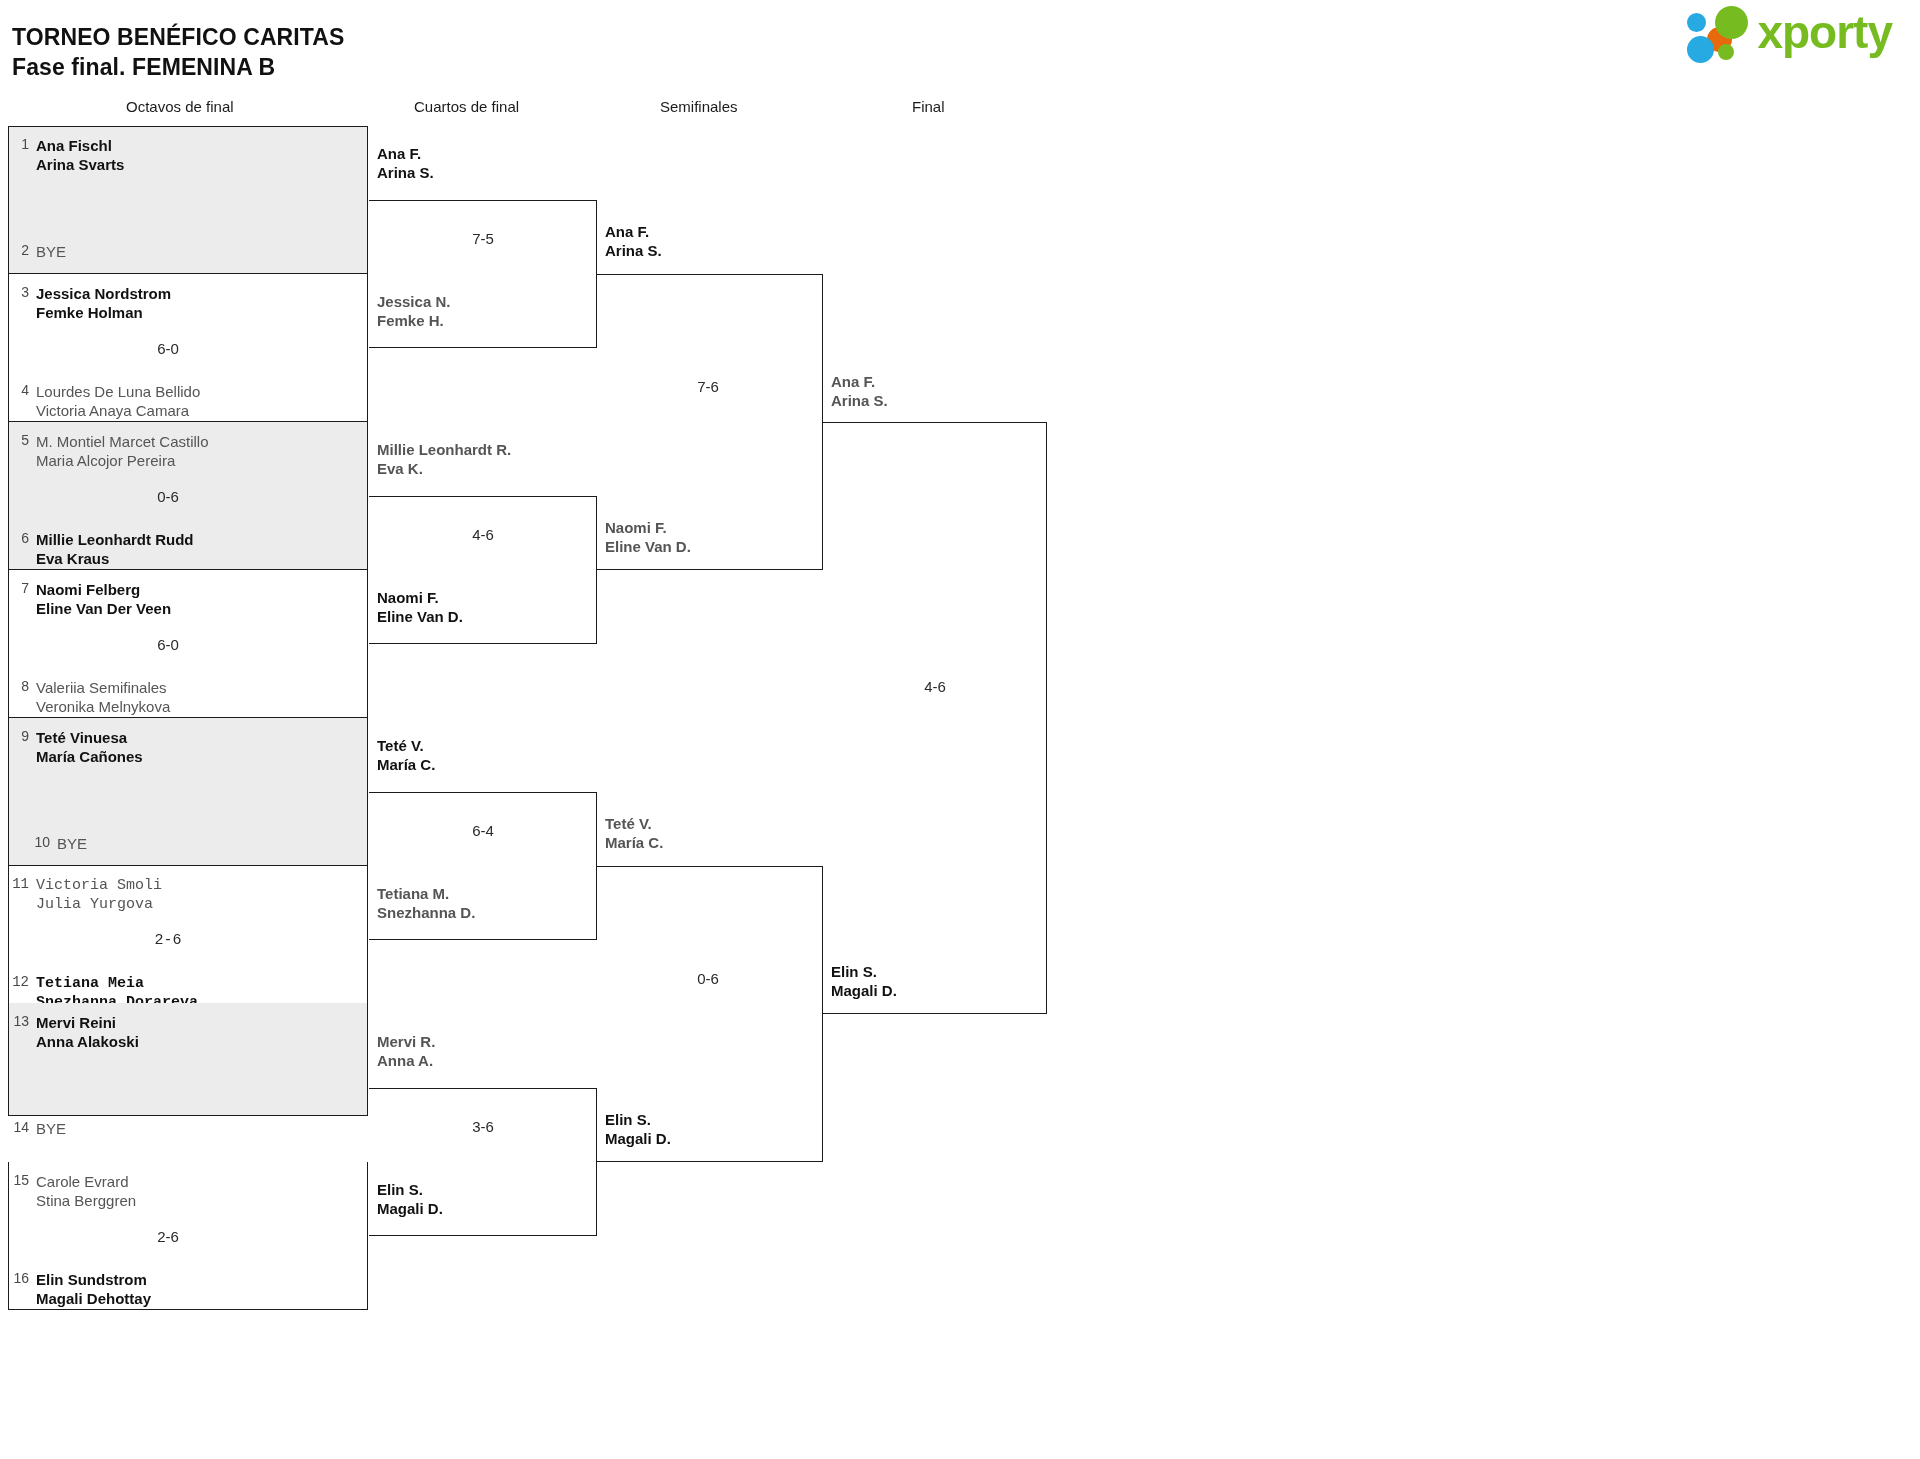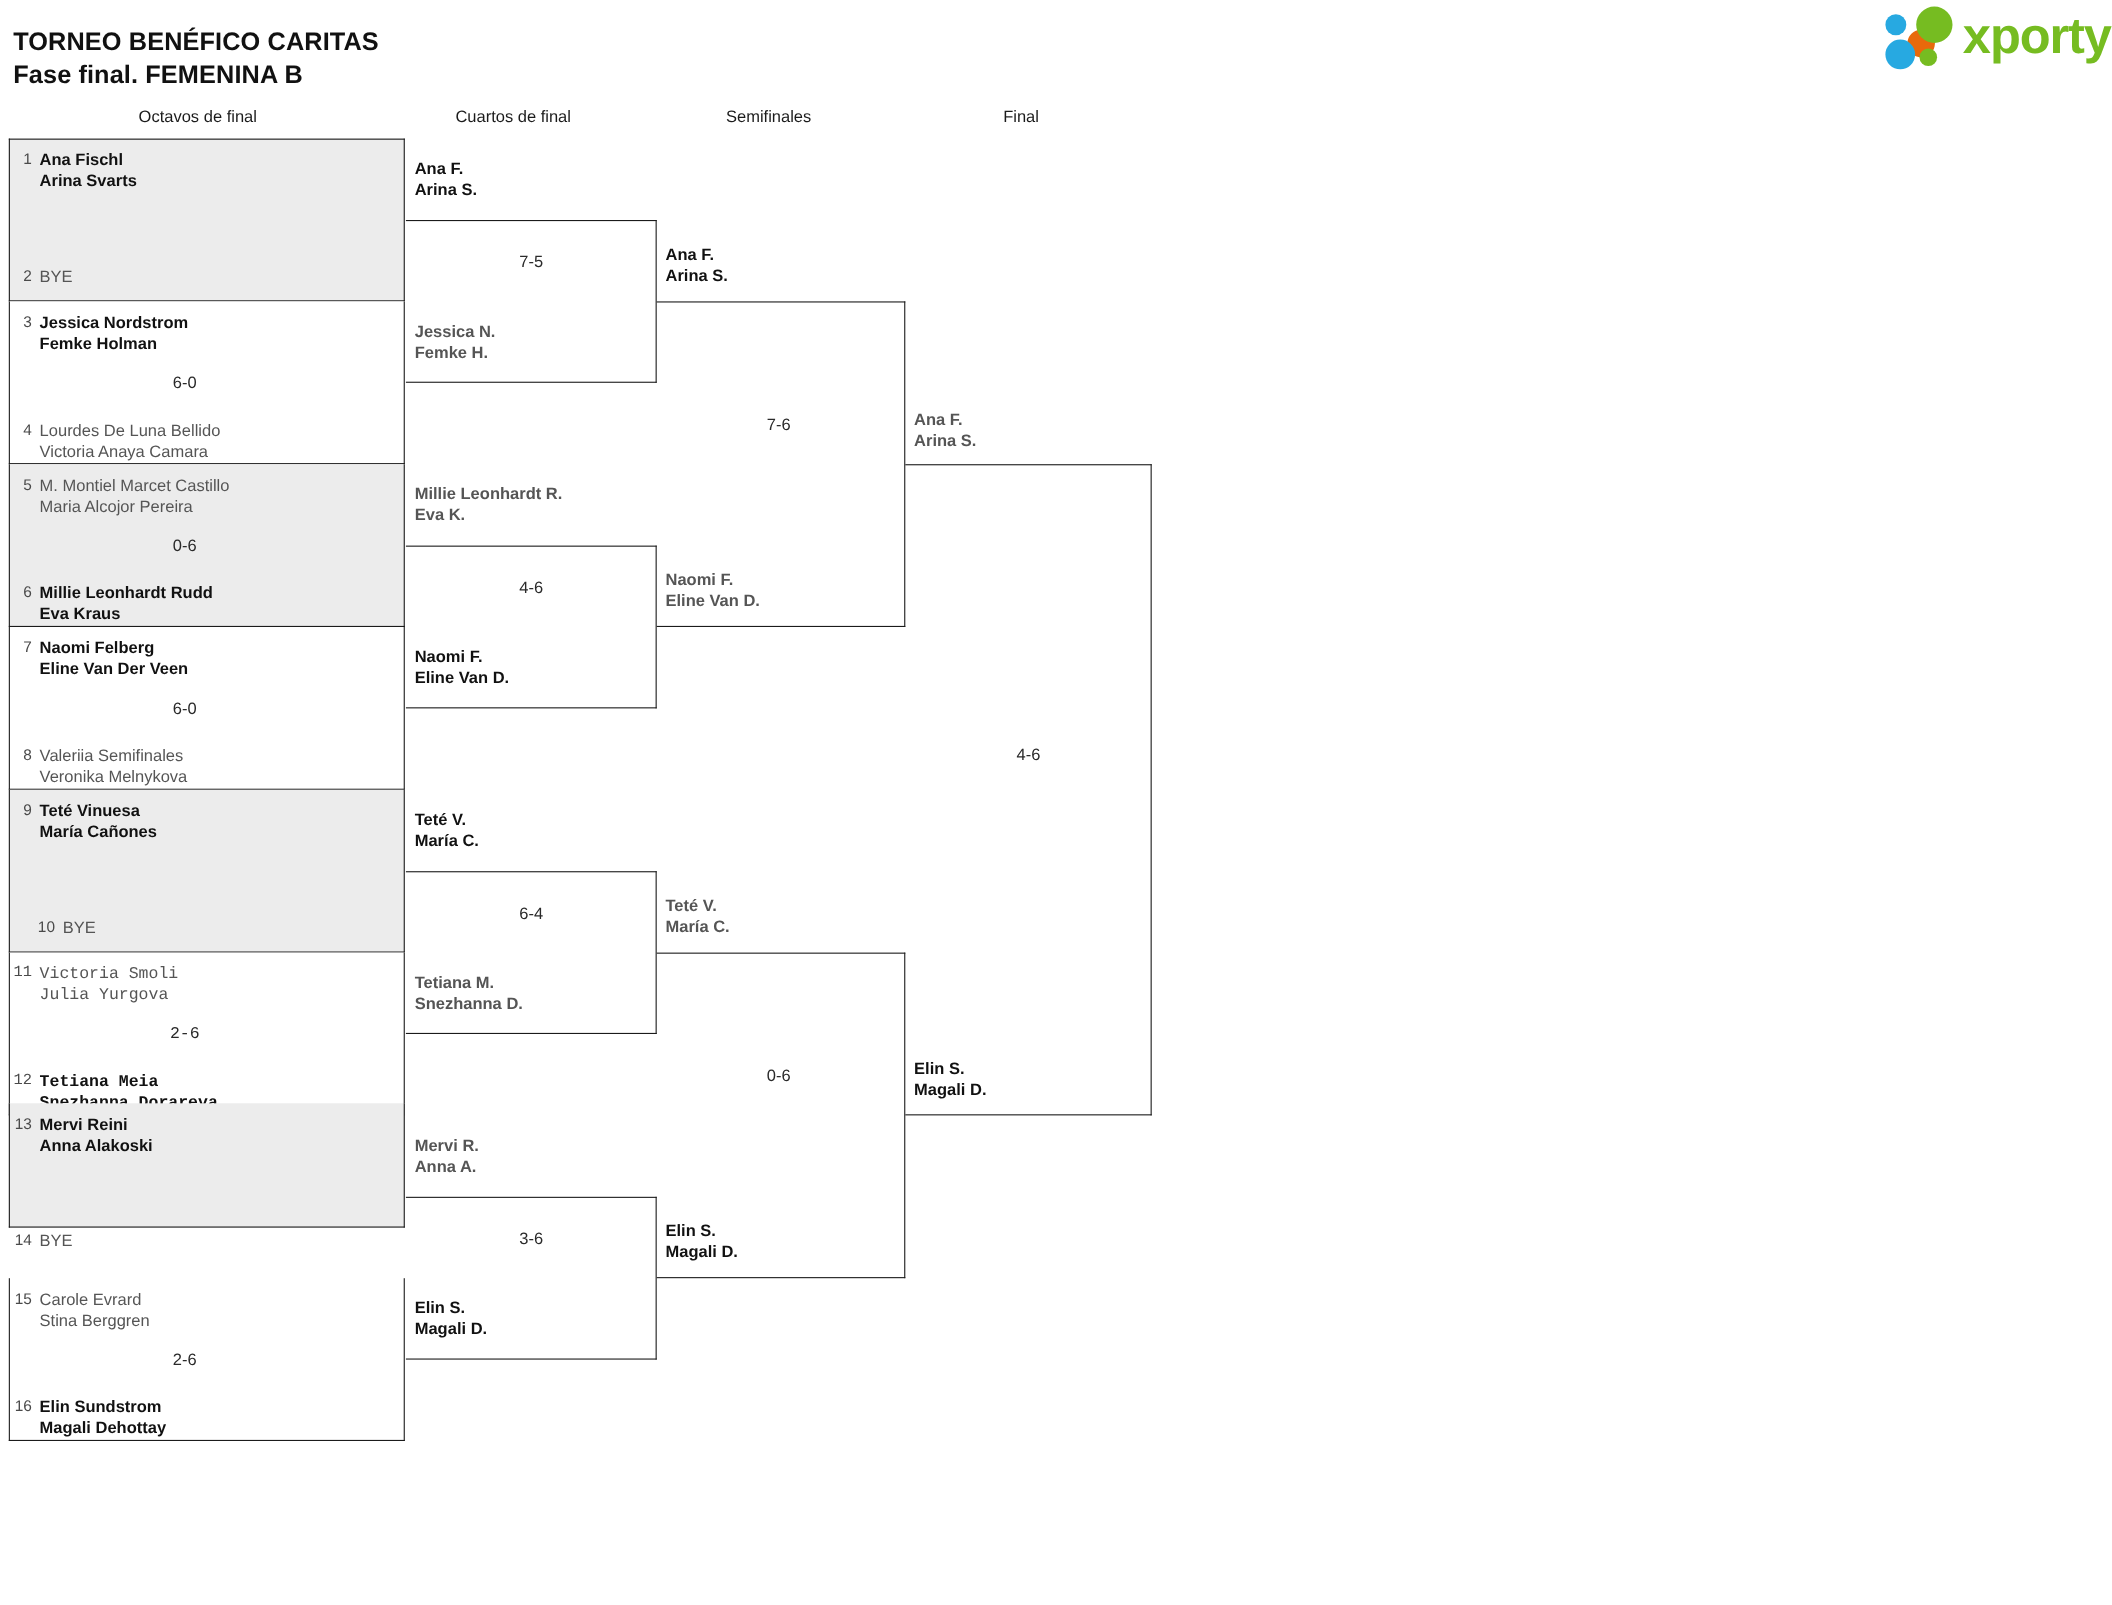--- a/index.html
+++ b/index.html
@@ -11,21 +11,21 @@
     position:relative;
     overflow:hidden;
   }
   .page{position:absolute;inset:0;}
 
   
   .title-block{position:absolute;left:12px;top:2px;margin-top:20px;}
   .title-line1{font-size:23px;font-weight:700;letter-spacing:.1px;line-height:30px;color:#111;}
   .title-line2{font-size:23px;font-weight:700;letter-spacing:.1px;line-height:30px;color:#111;}
 
-  .logo{position:absolute;right:1px;top:4px;display:flex;align-items:center;gap:8px;justify-content:flex-end;}
+  .logo{position:absolute;right:28px;top:4px;display:flex;align-items:center;gap:8px;justify-content:flex-end;}
   .logo-dots{position:relative;width:62px;height:56px;}
   .logo-dots i{position:absolute;border-radius:50%;display:block;}
   .dot-blue-sm{width:19px;height:19px;background:#27a9e1;left:0px;top:9px;}
   .dot-orange{width:25px;height:25px;background:#e8690b;left:20px;top:23px;}
   .dot-green-lg{width:33px;height:33px;background:#76bc21;left:28px;top:2px;}
   .dot-blue-lg{width:27px;height:27px;background:#27a9e1;left:0px;top:32px;}
   .dot-green-sm{width:16px;height:16px;background:#76bc21;left:31px;top:40px;}
   .logo-word{font-size:46px;font-weight:700;color:#76bc21;line-height:46px;letter-spacing:-1px;}
 
   

